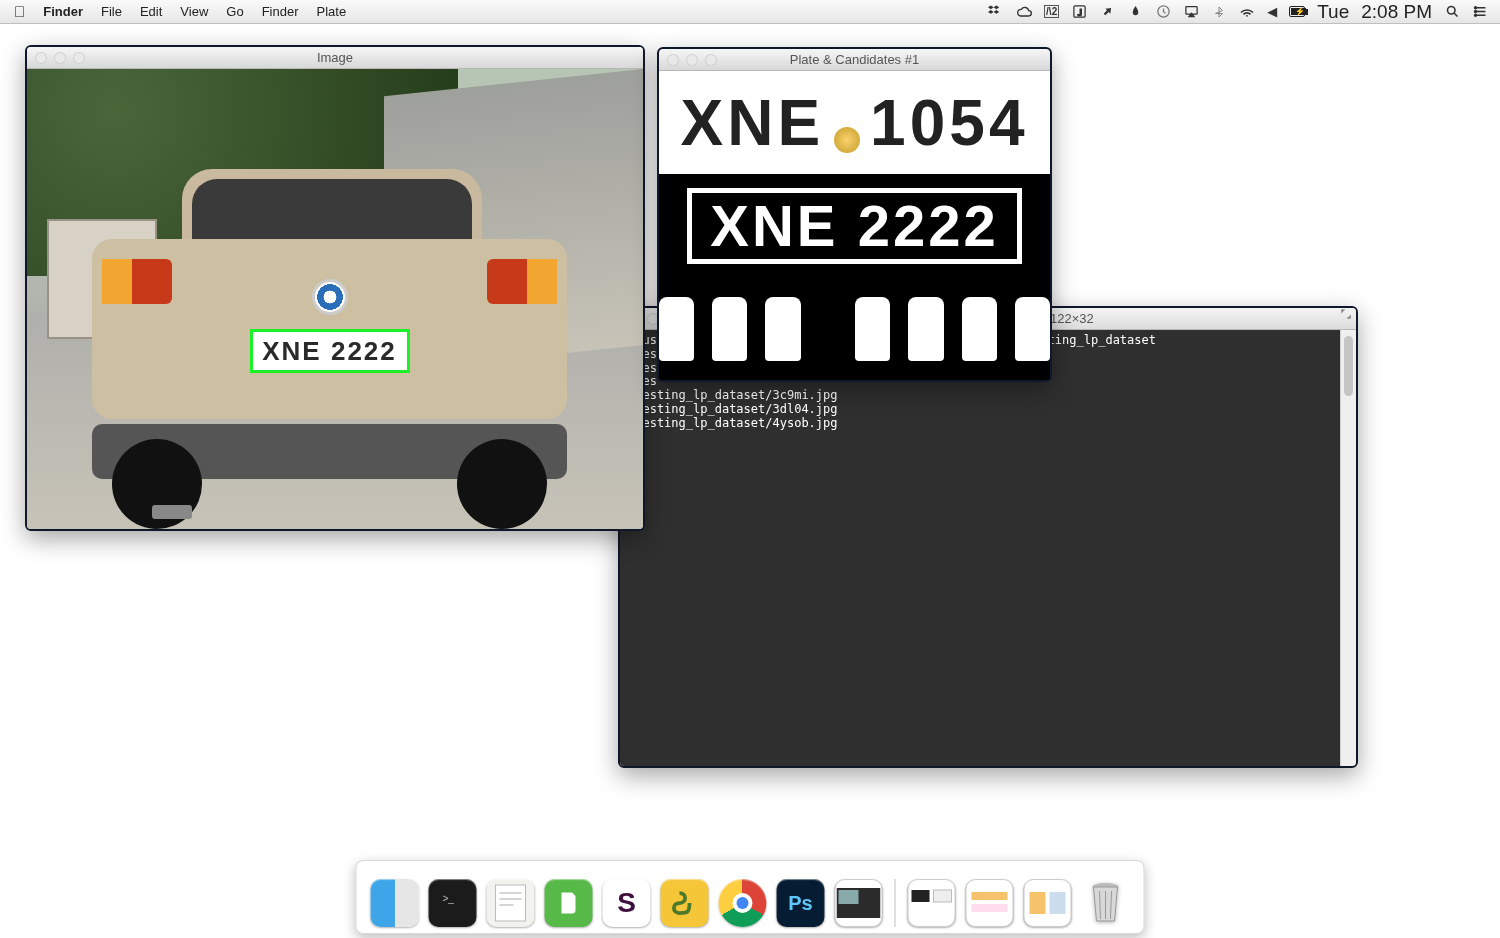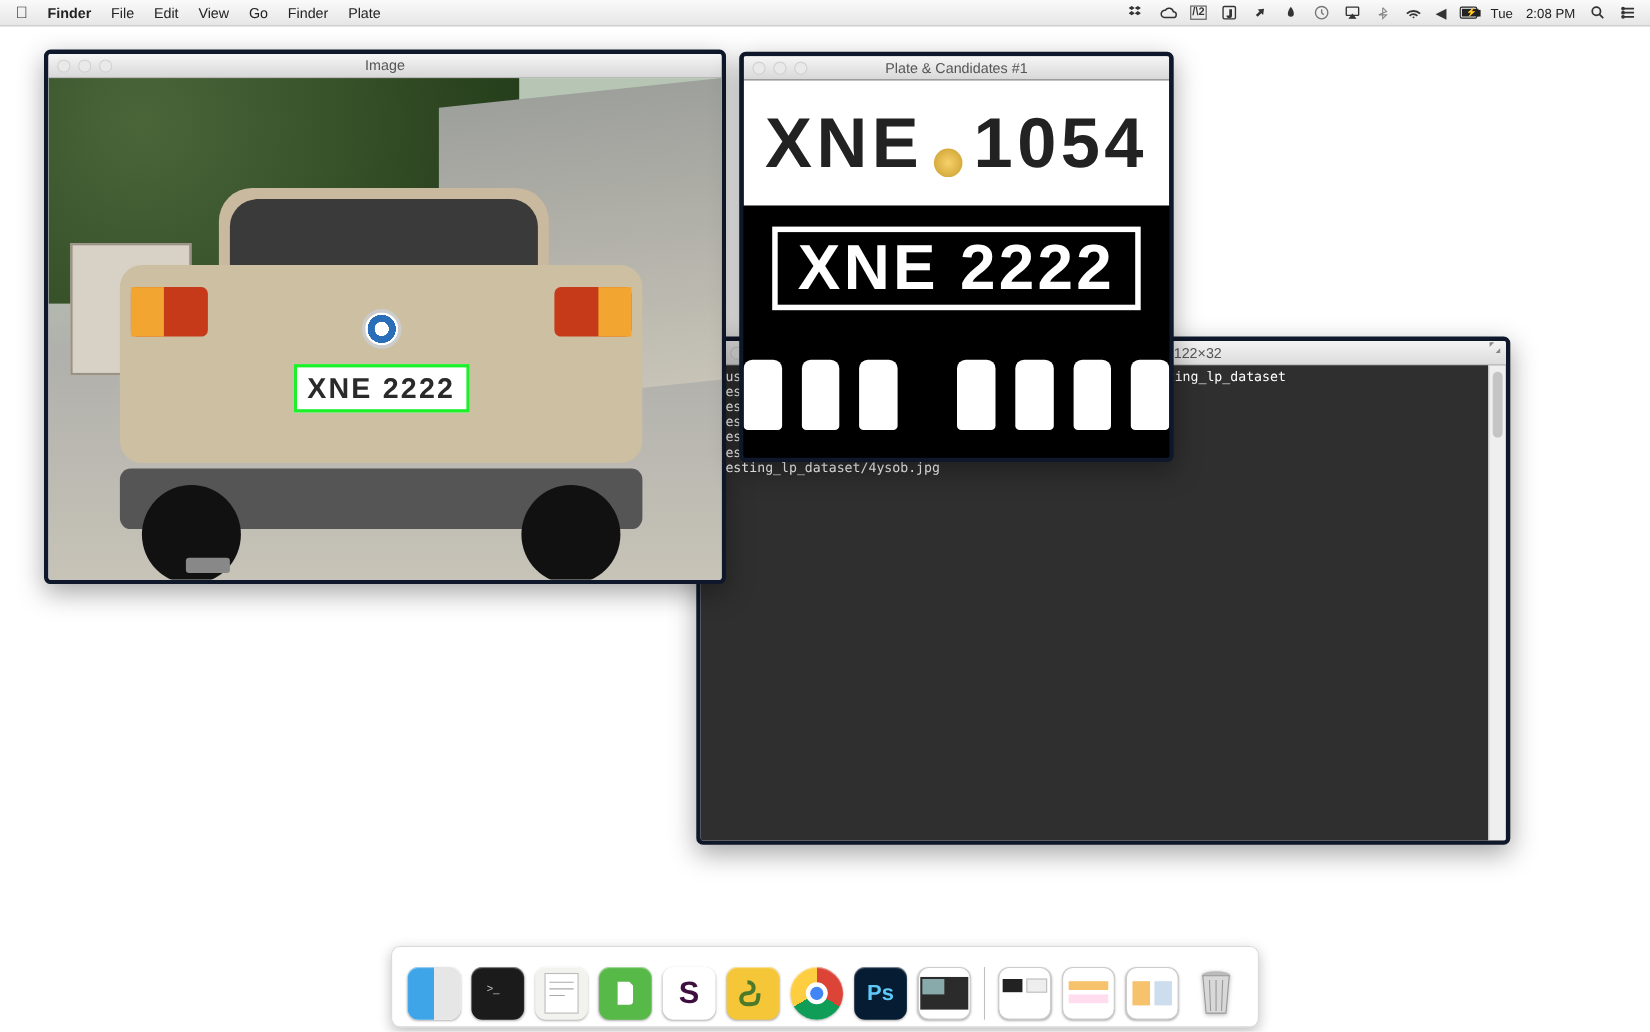--- a/index.html
+++ b/index.html
@@ -12,39 +12,39 @@
   .menubar .right { margin-left:auto; display:flex; align-items:center; gap:12px; padding-right:12px; }
   .menubar .right svg, .menubar .right .glyph { color:#333; }
   .glyph { font-size:13px; display:inline-flex; align-items:center; justify-content:center; }
   .menuicon { display:inline-flex; width:16px; height:16px; align-items:center; justify-content:center; }
   .apple { font-size:15px; line-height:1; }
   .aibox { border:1px solid #555; padding:0 1px; font-size:10px; font-weight:700; display:inline-flex; align-items:center; }
   .batbox { border:1.5px solid #222; border-radius:2px; width:22px; height:11px; position:relative; }
   .batbox:after{ content:""; position:absolute; right:-4px; top:2px; width:3px; height:6px; background:#222;}
   .batbox .fill{ position:absolute; left:1px; top:1px; bottom:1px; width:15px; background:#222;}
   .batplug{position:absolute; left:5px; top:0; color:#fff; font-size:8px;}
-  .clock{font-size:12px;}
+  .clock{font-size:19px;}
 
   
   .bg-blue-circle{ position:absolute; left:175px; top:330px; width:150px; height:150px; border-radius:50%; background:#1faadd; opacity:.65; }
   .bg-text-wrap{ position:absolute; left:560px; top:330px; }
   .bg-text-big{ font-size:130px; font-weight:200; color:#173248; letter-spacing:-4px; line-height:1; opacity:.5;}
   .bg-text-sub{ font-size:42px; font-weight:200; color:#173248; letter-spacing:-1px; opacity:.5;}
 
   
-  .macwin { position:absolute; border:4px solid #0f172a; border-radius:6px; box-shadow:0 8px 24px rgba(0,0,0,.35); overflow:hidden; background:#fff;margin-left:15px;}
+  .macwin { position:absolute; border:2px solid #0f172a; border-radius:6px; box-shadow:0 8px 24px rgba(0,0,0,.35); overflow:hidden; background:#fff;}
   .titlebar{ height:22px; background:linear-gradient(#f6f6f6,#d8d8d8); border-bottom:1px solid #b8b8b8; display:flex; align-items:center; padding:0 6px; font-size:13px; color:#555; position:relative;}
   .traffic{ display:flex; gap:7px; position:absolute; left:8px;}
   .dot{ width:12px; height:12px; border-radius:50%; border:1px solid rgba(0,0,0,.1);}
   .dot.r{background:#e9e9e9;} .dot.y{background:#e9e9e9;} .dot.g{background:#e9e9e9;}
   .titlebar .title{ margin:0 auto; }
 
   
   #win-image{ left:25px; top:45px; width:620px; height:486px; }
-  #win-plate{ left:657px; top:47px; width:395px; height:373px; background:#000; }
+  #win-plate{ left:657px; top:47px; width:395px; height:335px; background:#000; }
   #win-term { left:618px; top:306px; width:740px; height:462px; border-radius:6px;}
   #win-term .tbody { background:#2f2f2f; color:#fff; font-family: Menlo, monospace; font-size:12px; padding:4px 8px; height:440px; position:relative; }
   #win-term .corner { position:absolute; top:0; right:4px; width:12px; height:12px; }
   #win-term .titlebar{ background:linear-gradient(#f4f4f4,#dcdcdc);}
   #win-term .scroll { position:absolute; right:0; top:22px; bottom:0; width:16px; background:#efefef; border-left:1px solid #cfcfcf;}
   #win-term .scroll .thumb{ position:absolute; left:3px; right:3px; top:6px; height:60px; background:#c5c5c5; border-radius:5px;}
 
   
   .carwrap{position:relative;width:100%;height:calc(100% - 22px);background:linear-gradient(#b7c6b4 0%,#b7c6b4 30%,#b0b0ac 55%,#c7c3b7 100%);overflow:hidden;}
   .road{position:absolute;right:0;top:0;width:42%;height:60%;background:linear-gradient(#9ea09c,#c7c3b7);transform:skewY(-6deg);transform-origin:top right;}

